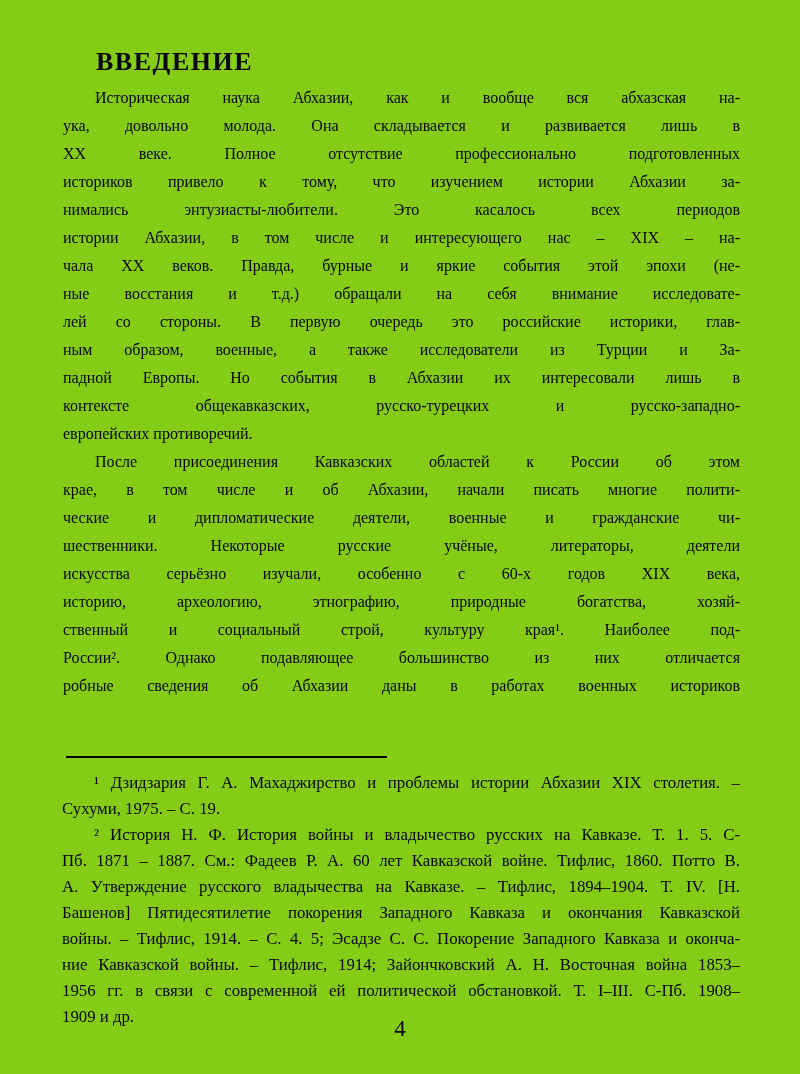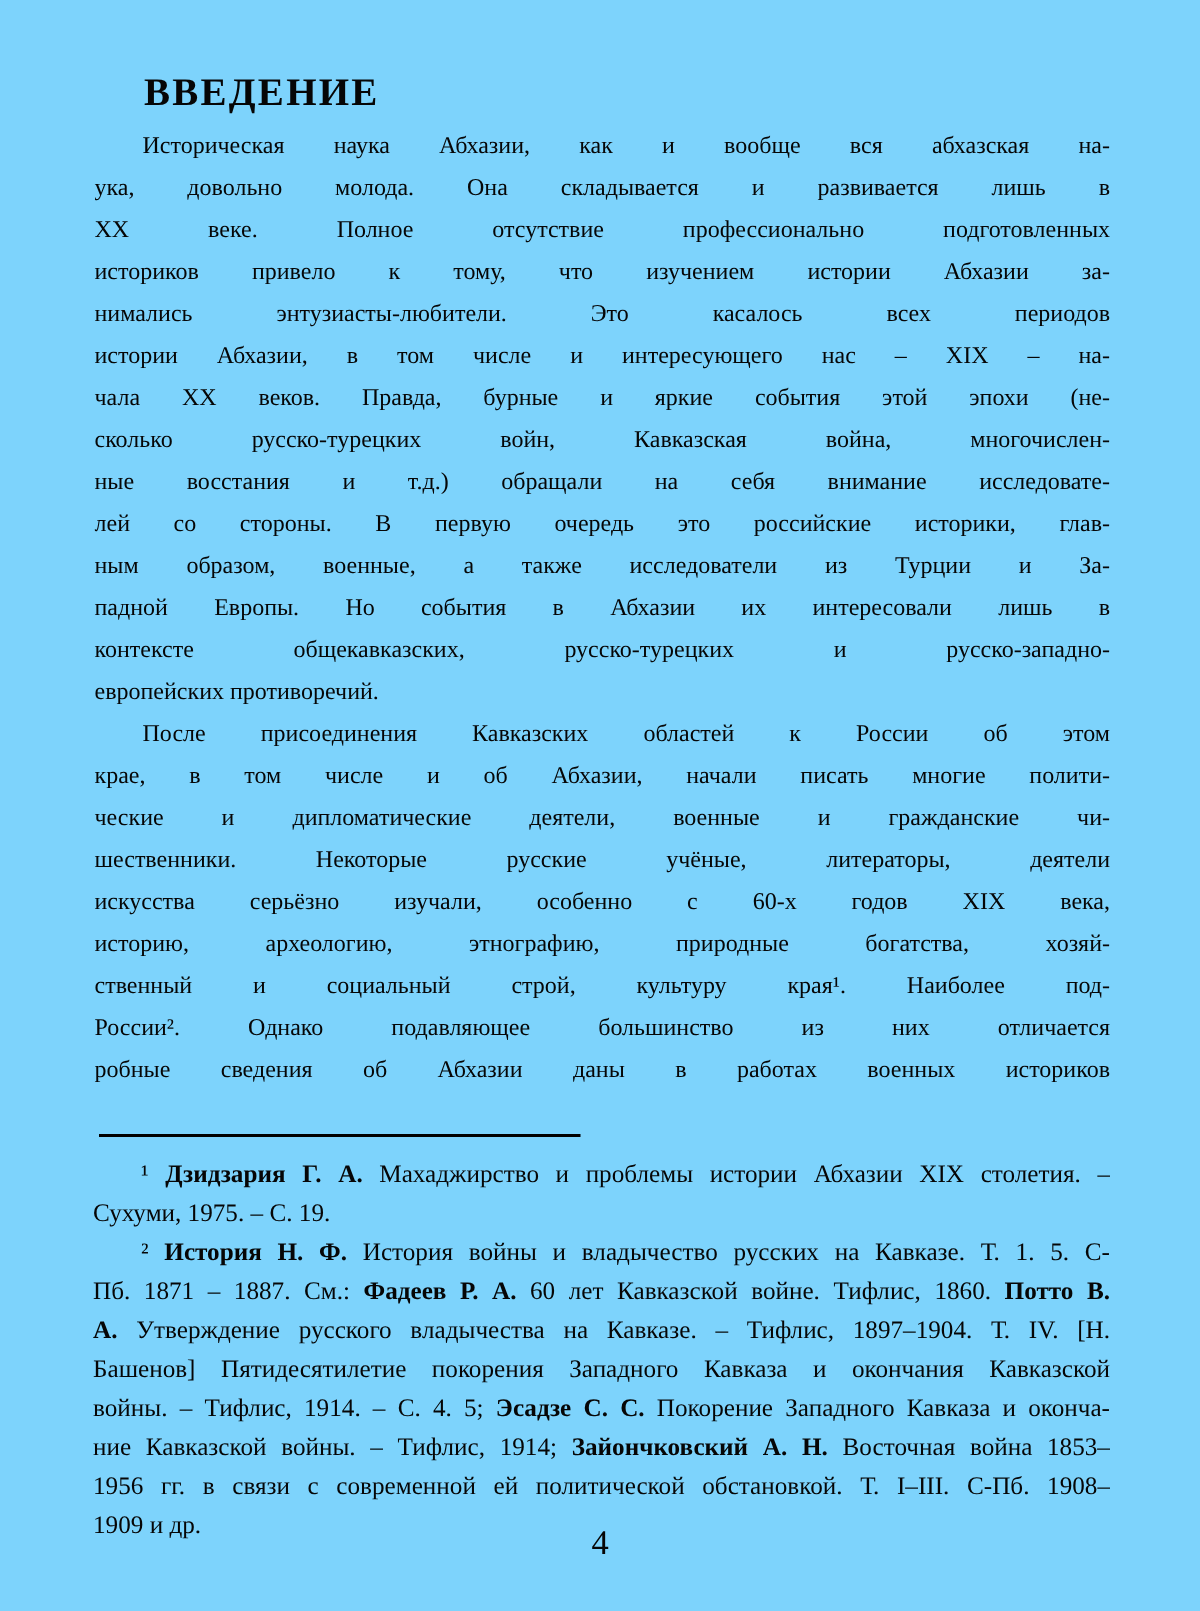--- a/index.html
+++ b/index.html
@@ -4,21 +4,21 @@
 <style>
   html, body { margin: 0; padding: 0; }
   body {
     width: 800px; height: 1074px;
     background: #ffffff;
     color: #060606;
     font-family: "Liberation Serif", "DejaVu Serif", serif;
     position: relative;
     overflow: hidden;
   }
-  .page { position: absolute; inset: 0; background: #7dd3fc; }
+  .page { position: absolute; inset: 0; background: #84cc16; }
   .heading {
     position: absolute; left: 96px; top: 30px;
     font-size: 26px; font-weight: bold; letter-spacing: 1.5px;
   }
   .main-text {
     position: absolute; left: 63px; top: 84px; width: 677px;
   }
   .main-text .line {
     height: 28px; line-height: 28px;
     font-size: 16px;
@@ -28,21 +28,21 @@
   .footnotes {
     position: absolute; left: 62px; top: 770px; width: 678px;
   }
   .footnotes .line {
     height: 26px; line-height: 26px;
     font-size: 16.8px;
     overflow: hidden;
   }
   .just { text-align: justify; text-align-last: justify; }
   .ind  { text-indent: 32px; }
-  .b    { font-weight: bold; }
+  .b    { font-weight: normal; }
   .separator {
     position: absolute; left: 66px; top: 756px;
     width: 321px; height: 2px; background: #000000;
   }
   .page-number {
     position: absolute; left: 0; right: 0; top: 1016px;
     text-align: center; font-size: 23px;
   }
 </style>
 </head>
@@ -53,21 +53,20 @@
   <h1 class="heading">ВВЕДЕНИЕ</h1>
 
   <div class="main-text">
       <div class="line just ind">Историческая наука Абхазии, как и вообще вся абхазская на-</div>
       <div class="line just">ука, довольно молода. Она складывается и развивается лишь в</div>
       <div class="line just">XX веке. Полное отсутствие профессионально подготовленных</div>
       <div class="line just">историков привело к тому, что изучением истории Абхазии за-</div>
       <div class="line just">нимались энтузиасты-любители. Это касалось всех периодов</div>
       <div class="line just">истории Абхазии, в том числе и интересующего нас – XIX – на-</div>
       <div class="line just">чала XX веков. Правда, бурные и яркие события этой эпохи (не-</div>
-      <div class="line just">сколько русско-турецких войн, Кавказская война, многочислен-</div>
       <div class="line just">ные восстания и т.д.) обращали на себя внимание исследовате-</div>
       <div class="line just">лей со стороны. В первую очередь это российские историки, глав-</div>
       <div class="line just">ным образом, военные, а также исследователи из Турции и За-</div>
       <div class="line just">падной Европы. Но события в Абхазии их интересовали лишь в</div>
       <div class="line just">контексте общекавказских, русско-турецких и русско-западно-</div>
       <div class="line">европейских противоречий.</div>
       <div class="line just ind">После присоединения Кавказских областей к России об этом</div>
       <div class="line just">крае, в том числе и об Абхазии, начали писать многие полити-</div>
       <div class="line just">ческие и дипломатические деятели, военные и гражданские чи-</div>
       <div class="line just">шественники. Некоторые русские учёные, литераторы, деятели</div>
@@ -81,21 +80,21 @@
   <div class="separator"></div>
 
   <div class="footnotes">
     <div>
         <div class="line just ind"><span>¹ </span><span class="b">Дзидзария Г. А.</span><span> Махаджирство и проблемы истории Абхазии XIX столетия. –</span></div>
         <div class="line"><span>Сухуми, 1975. – С. 19.</span></div>
       </div>
     <div>
         <div class="line just ind"><span>² </span><span class="b">История Н. Ф.</span><span> История войны и владычество русских на Кавказе. Т. 1. 5. С-</span></div>
         <div class="line just"><span>Пб. 1871 – 1887. См.: </span><span class="b">Фадеев Р. А.</span><span> 60 лет Кавказской войне. Тифлис, 1860. </span><span class="b">Потто В.</span></div>
-        <div class="line just"><span class="b">А.</span><span> Утверждение русского владычества на Кавказе. – Тифлис, 1897–1904. Т. IV. [Н.</span></div>
+        <div class="line just"><span class="b">А.</span><span> Утверждение русского владычества на Кавказе. – Тифлис, 1894–1904. Т. IV. [Н.</span></div>
         <div class="line just"><span>Башенов] Пятидесятилетие покорения Западного Кавказа и окончания Кавказской</span></div>
         <div class="line just"><span>войны. – Тифлис, 1914. – С. 4. 5; </span><span class="b">Эсадзе С. С.</span><span> Покорение Западного Кавказа и оконча-</span></div>
         <div class="line just"><span>ние Кавказской войны. – Тифлис, 1914; </span><span class="b">Зайончковский А. Н.</span><span> Восточная война 1853–</span></div>
         <div class="line just"><span>1956 гг. в связи с современной ей политической обстановкой. Т. I–III. С-Пб. 1908–</span></div>
         <div class="line"><span>1909 и др.</span></div>
       </div>
   </div>
 
   <div class="page-number">4</div>
 

